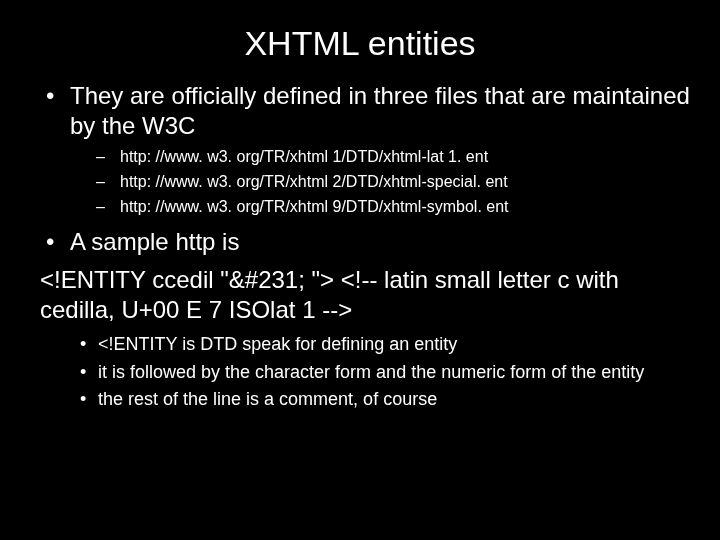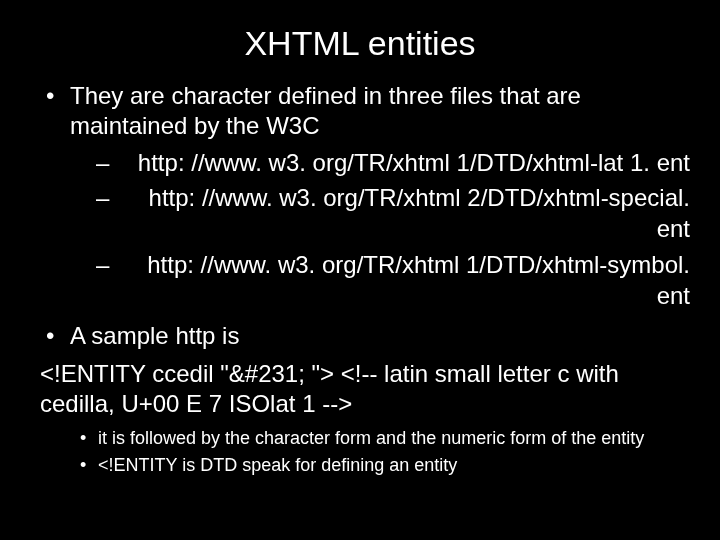--- a/index.html
+++ b/index.html
@@ -43,23 +43,22 @@
     top: 0;
     font-size: 24px;
   }
   ul.level1 > li.no-bullet::before {
     content: "";
   }
   ul.level2 {
     list-style: none;
     margin: 6px 0 10px 0;
     padding: 0 0 0 26px;
-    font-size: 24px;
+    font-size: 16px;
     line-height: 1.3;
-    text-align: right;
   }
   ul.level2 > li {
     position: relative;
     padding-left: 24px;
     margin-bottom: 4px;
   }
   ul.level2 > li::before {
     content: "–";
     position: absolute;
     left: 0;
@@ -86,31 +85,32 @@
   }
 </style>
 </head>
 <body>
 
 <div class="slide">
   <h1 class="title">XHTML entities</h1>
 
   <ul class="level1">
     <li>
-      <span>They are character defined in three files that are maintained by the W3C</span>
+      <span>They are officially defined in three files that are maintained by the W3C</span>
       <ul class="level2">
         <li>http: //www. w3. org/TR/xhtml 1/DTD/xhtml-lat 1. ent</li>
         <li>http: //www. w3. org/TR/xhtml 2/DTD/xhtml-special. ent</li>
-        <li>http: //www. w3. org/TR/xhtml 1/DTD/xhtml-symbol. ent</li>
+        <li>http: //www. w3. org/TR/xhtml 9/DTD/xhtml-symbol. ent</li>
       </ul>
     </li>
     <li>
       <span>A sample http is</span>
     </li>
     <li class="no-bullet" style="padding-left:0;">
       <span>&lt;!ENTITY ccedil "&amp;#231; "&gt; &lt;!-- latin small letter c with cedilla, U+00 E 7 ISOlat 1 --&gt;</span>
       <ul class="level3">
+        <li>&lt;!ENTITY is DTD speak for defining an entity</li>
         <li>it is followed by the character form and the numeric form of the entity</li>
-        <li>&lt;!ENTITY is DTD speak for defining an entity</li>
+        <li>the rest of the line is a comment, of course</li>
       </ul>
     </li>
   </ul>
 </div>
 
 </body></html>

